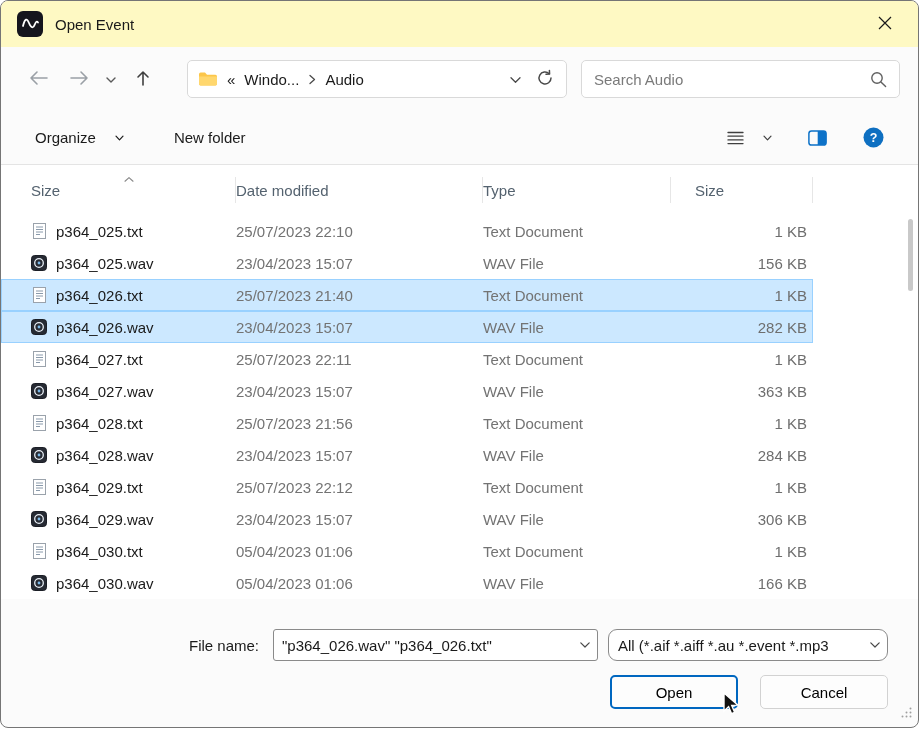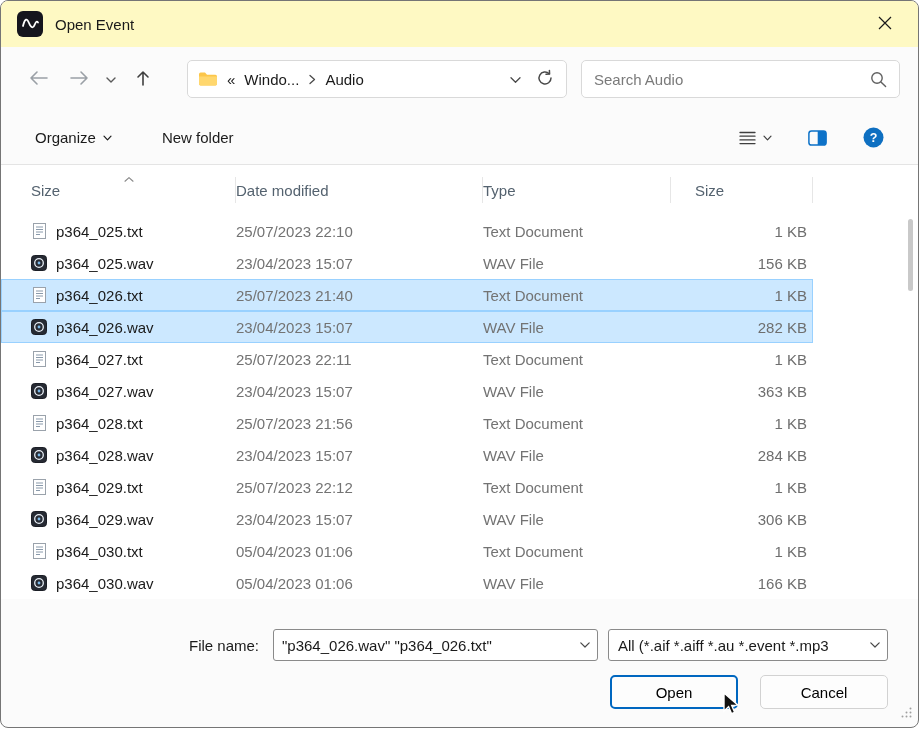--- a/index.html
+++ b/index.html
@@ -22,21 +22,21 @@
             display:flex; align-items:center; padding:0 6px 0 10px; }
   .crumb{ display:flex; align-items:center; gap:9px; flex:1; overflow:hidden; }
   .crumb .seg{ white-space:nowrap; }
   .addr-btn{ width:30px; height:30px; display:flex; align-items:center; justify-content:center; background:none; border:none; }
   .searchbox{ margin-left:14px; flex:1; height:38px; background:#fff; border:1px solid #d9d9d9; border-radius:5px;
               display:flex; align-items:center; padding:0 12px;justify-content:space-between; }
   .searchbox input{ flex:1; border:none; outline:none; font:15px "Liberation Sans",sans-serif; color:#1a1a1a; background:transparent; }
   .searchbox input::placeholder{ color:#7a7a7a; }
   
   .toolbar{ height:54px; display:flex; align-items:center; padding:0 26px; border-bottom:1px solid #e4e4e4; background:#fbfbfb; }
-  .tbtn{ display:flex; align-items:center; gap:7px; background:none; border:none; font:15px "Liberation Sans",sans-serif; color:#1b1b1b; padding:6px 8px; border-radius:4px; }
+  .tbtn{ display:flex; align-items:center; gap:19px; background:none; border:none; font:15px "Liberation Sans",sans-serif; color:#1b1b1b; padding:6px 8px; border-radius:4px; }
   .tbtn.newfolder{ margin-left:34px; }
   .tool-right{ margin-left:auto; display:flex; align-items:center; gap:20px; }
   
   .list{ position:relative; background:#fff; height:434px; }
   .headers{ position:relative; display:grid; grid-template-columns:205px 247px 188px 142px; padding-left:30px; height:50px; color:#54626f; }
   .hcell{ position:relative; display:flex; align-items:center; height:100%; }
   .hcell::after{ content:''; position:absolute; right:0; top:12px; bottom:12px; width:1px; background:#e6e6e6; }
   .hcell.size-h{ padding-left:24px; }
   .sortcaret{ position:absolute; left:122px; top:4px; }
   .rows{ }
@@ -48,21 +48,21 @@
   .cell.date,.cell.type{ color:#737373; }
   .cell.sizec{ color:#6e6e6e; text-align:right; padding-right:6px; }
   .scroll-thumb{ position:absolute; right:5px; top:54px; width:5px; height:72px; background:#c9c9c9; border-radius:3px; }
   
   .footer{ padding:30px 30px 0; background:#fbfbfb; }
   .frow{ display:flex; align-items:center; justify-content:flex-end; }
   .fnlabel{ margin-right:14px; }
   .combo{ width:325px; height:32px; background:#fff; border:1px solid #8a8a8a; border-radius:3px; display:flex; align-items:center; padding:0 6px 0 8px; }
   .combo input{ flex:1; border:none; outline:none; font:15px "Liberation Sans",sans-serif; color:#1a1a1a; background:transparent; min-width:0; }
   .combo .chev, .select .chev{ flex:0 0 auto; display:flex; }
-  .select{ width:280px; height:32px; margin-left:10px; background:#fff; border:1px solid #8a8a8a; border-radius:3px; display:flex; align-items:center; padding:0 6px 0 9px; }
+  .select{ width:280px; height:32px; margin-left:10px; background:#fff; border:1px solid #8a8a8a; border-radius:9px; display:flex; align-items:center; padding:0 6px 0 9px; }
   .select .val{ flex:1; white-space:nowrap; overflow:hidden; }
   .btnrow{ margin-top:14px; display:flex; justify-content:flex-end; gap:22px; }
   .btn{ width:128px; height:34px; border-radius:5px; font:15px "Liberation Sans",sans-serif; display:flex; align-items:center; justify-content:center; }
   .btn.primary{ background:#fdfdfd; border:2px solid var(--accent,#0067c0); }
   .btn.plain{ background:#fdfdfd; border:1px solid #d2d2d2; }
   .cursor{ position:absolute; left:721px; top:691px; pointer-events:none; }
   .grip{ position:absolute; right:5px; bottom:5px; }
 </style>
 </head>
 <body>

